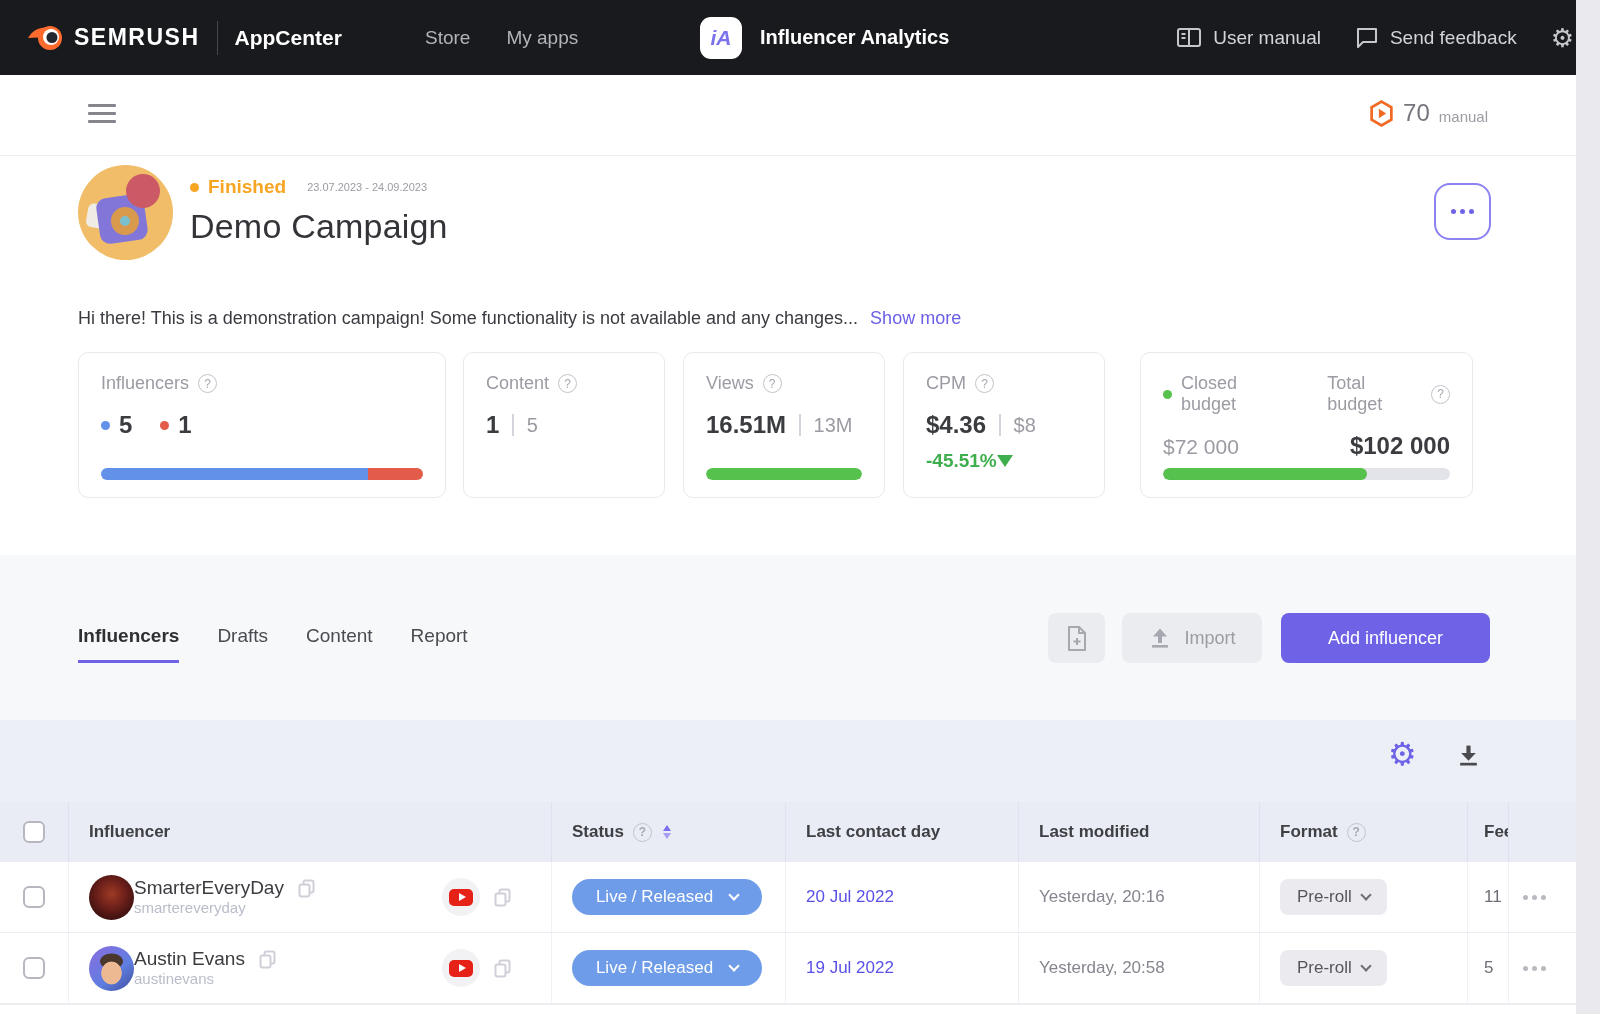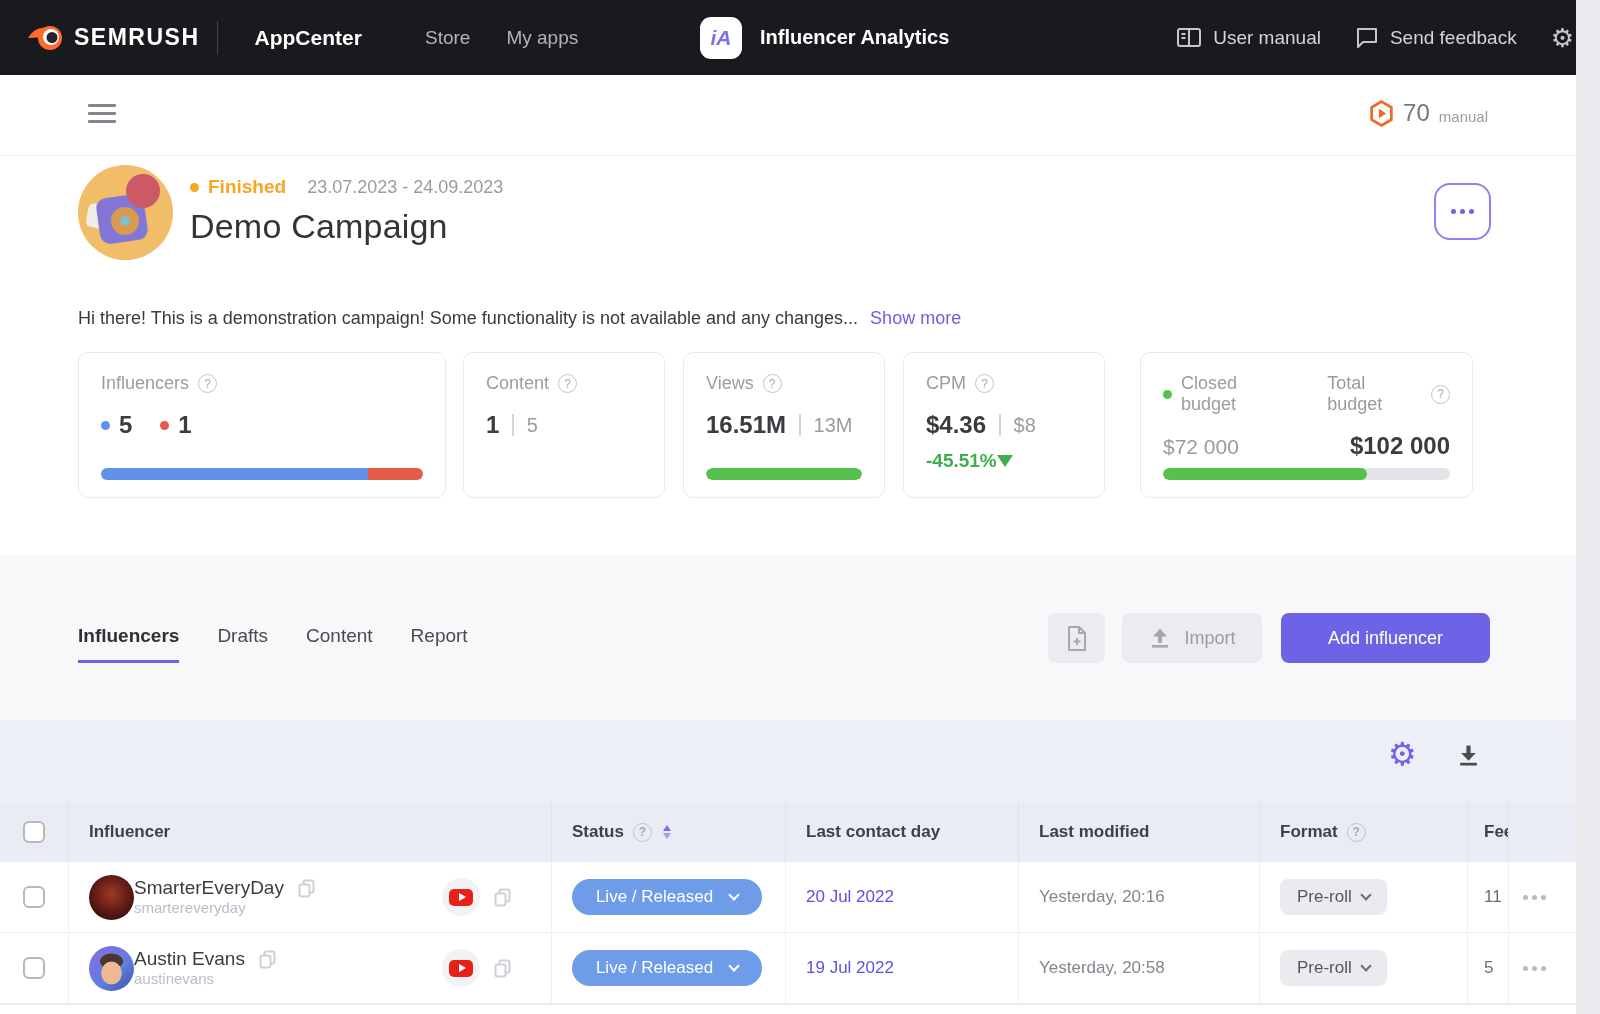--- a/index.html
+++ b/index.html
@@ -5,21 +5,21 @@
   * { margin:0; padding:0; box-sizing:border-box; }
   html,body { background:#e9e9ee; }
   body { font-family:"Liberation Sans", sans-serif; }
   .screen { position:relative; width:1576px; height:1014px; background:#fdba74; overflow:hidden; }
 
   
   .topnav { position:absolute; top:0; left:0; width:1600px; height:75px; background:#191a1e; }
   .brand-group { position:absolute; left:27px; top:0; height:75px; display:flex; align-items:center; gap:11px; }
   .brand-name { font-size:23px; font-weight:bold; letter-spacing:1.5px; color:#fff; }
   .brand-divider { width:1px; height:34px; background:#45464c; margin:0 6px; }
-  .product-name { font-size:21px; font-weight:600; color:#fff;margin-left:20px; }
+  .product-name { font-size:21px; font-weight:600; color:#fff; }
   .nav-links { position:absolute; left:425px; top:0; height:75px; display:flex; align-items:center; gap:36px; }
   .nav-link { font-size:19px; color:#b3b4bb; cursor:pointer; }
   .app-group { position:absolute; left:700px; top:0; height:75px; display:flex; align-items:center; gap:18px; }
   .app-icon { width:42px; height:42px; background:#fff; border-radius:11px; display:flex; align-items:center; justify-content:center; font-size:21px; font-weight:bold; font-style:italic; color:#7b72ee; }
   .app-name { font-size:20px; font-weight:bold; color:#fff; }
   .right-group { position:absolute; right:26px; top:0; height:75px; display:flex; align-items:center; gap:34px; }
   .nav-action { display:flex; align-items:center; gap:11px; color:#d3d4d8; font-size:19px; cursor:pointer; }
   .gear-glyph { font-family:"DejaVu Sans", sans-serif; font-size:26px; color:#c6c7cc; line-height:1; cursor:pointer; }
 
   
@@ -34,21 +34,21 @@
   .campaign { position:absolute; top:156px; left:0; width:1600px; height:399px; background:#fff; }
   .camp-avatar { position:absolute; left:78px; top:9px; width:95px; height:95px; border-radius:50%; background:#f1bd69; overflow:hidden; }
   .cam-white { position:absolute; left:9px; top:39px; width:20px; height:24px; background:#efece6; border-radius:6px; transform:rotate(10deg); }
   .cam-body { position:absolute; left:20px; top:31px; width:48px; height:46px; background:#8277d8; border-radius:10px; transform:rotate(-8deg); }
   .cam-lens { position:absolute; left:33px; top:42px; width:28px; height:28px; border-radius:50%; background:#7ac0cf; border:9px solid #d99a4e; }
   .cam-flag { position:absolute; right:13px; top:9px; width:34px; height:34px; background:#cb5a66; border-radius:50%; }
   .camp-meta { position:absolute; left:190px; top:20px; }
   .status-row { display:flex; align-items:center; gap:9px; }
   .status-dot { width:9px; height:9px; border-radius:50%; background:#f7a523; }
   .status-label { font-size:19px; font-weight:bold; color:#f7a523; }
-  .date-range { font-size:18px; color:#9b9ca3; margin-left:12px; }
+  .date-range { font-size:11px; color:#9b9ca3; margin-left:12px; }
   .camp-title { margin-top:9px; font-size:34px; font-weight:500; color:#333438; letter-spacing:0.2px; }
   .more-btn { position:absolute; left:1434px; top:27px; width:57px; height:57px; background:#fff; border:2px solid #8c82f2; border-radius:16px; display:flex; align-items:center; justify-content:center; gap:4px; cursor:pointer; }
   .more-btn i { width:5px; height:5px; border-radius:50%; background:#6e63e6; }
   .camp-desc { position:absolute; left:78px; top:152px; font-size:18px; color:#3a3b40; }
   .show-more { color:#6a5fe6; margin-left:12px; cursor:pointer;text-align:center; }
 
   
   .card { position:absolute; top:196px; height:146px; background:#fff; border:1px solid #e9e9ee; border-radius:10px; padding:20px 22px; }
   .card-label { display:flex; align-items:center; gap:9px; font-size:18px; color:#9b9ca3; }
   .q-icon { width:19px; height:19px; border:1.5px solid #c3c4cb; border-radius:50%; color:#a7a8af; font-size:12px; display:inline-flex; align-items:center; justify-content:center; flex:none; cursor:pointer; }

